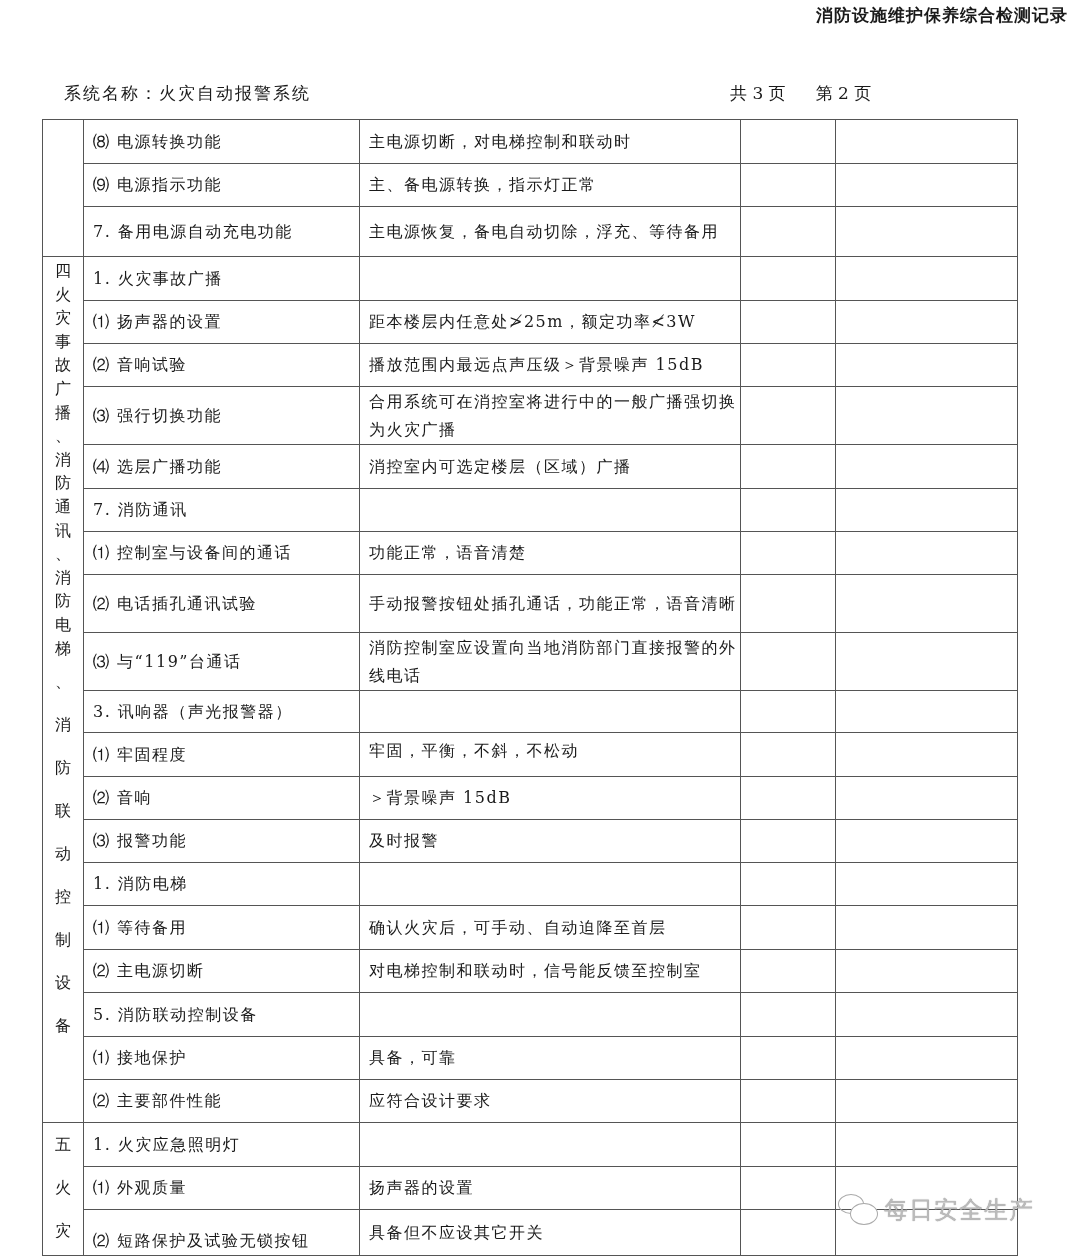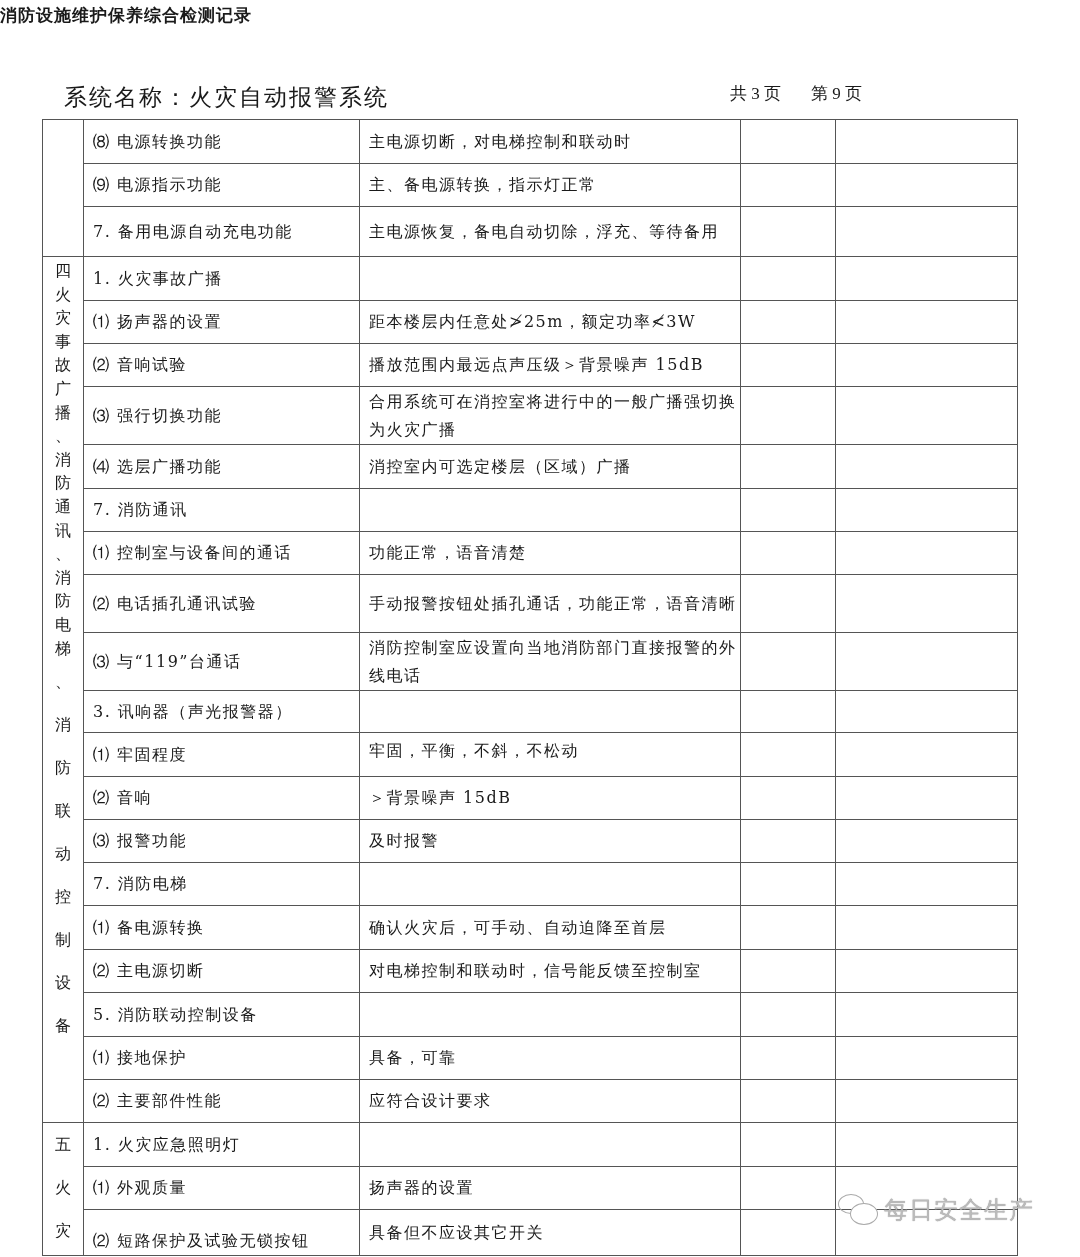--- a/index.html
+++ b/index.html
@@ -1,22 +1,22 @@
 <!DOCTYPE html>
 <html><head>
 <meta charset="utf-8">
 <style>
   html, body { margin: 0; padding: 0; background: #ffffff; }
   body { width: 1080px; height: 1257px; position: relative; overflow: hidden;
          font-family: "DejaVu Serif", "Liberation Serif", serif; color: #1a1a1a; }
-  .doc-title { position: absolute; top: 4px; left: 0; width: 1068px; text-align: left;
+  .doc-title { position: absolute; top: 4px; left: 0; width: 1068px; text-align: right;
                font-size: 17px; font-weight: bold; letter-spacing: 1px; }
-  .sys-name { position: absolute; top: 82px; left: 64px; font-size: 23px; letter-spacing: 2px; }
+  .sys-name { position: absolute; top: 82px; left: 64px; font-size: 17px; letter-spacing: 2px; }
   .page-info { position: absolute; top: 82px; left: 730px; font-size: 17px; }
-  .page-info span { margin-right: 4px; font-family: Liberation Serif, serif; }
+  .page-info span { margin-right: 4px; }
   .page-info .gap { display: inline-block; width: 22px; }
   table.record { position: absolute; top: 119px; left: 42px; border-collapse: collapse;
                  table-layout: fixed; width: 975px; }
   table.record td { border: 1.5px solid #555; padding: 0 0 0 9px; font-size: 16px;
                     vertical-align: middle; line-height: 28px; letter-spacing: 1.5px; }
   table.record td.c1 { padding: 0; text-align: center; vertical-align: top; letter-spacing: 0; }
   table.record td.c4, table.record td.c5 { padding: 0; }
   .vert { display: flex; flex-direction: column; align-items: center; font-size: 16px; }
   .vert span { display: block; }
   .vert-a span { line-height: 23.6px; }
@@ -30,21 +30,21 @@
                  border-radius: 50%; }
   .wm-icon .b2 { position: absolute; left: 12px; top: 9px; width: 26px; height: 20px; border: 1.5px solid #aaa;
                  border-radius: 50%; background: #fff; }
 </style>
 </head>
 <body>
 
 <div class="doc-title">消防设施维护保养综合检测记录</div>
 <div class="sys-name">系统名称：火灾自动报警系统</div>
 <div class="page-info">
-  <span>共 3 页</span><span class="gap"></span><span>第 9 页</span>
+  <span>共 3 页</span><span class="gap"></span><span>第 2 页</span>
 </div>
 
 <table class="record">
   <colgroup>
     <col style="width:41px">
     <col style="width:276px">
     <col style="width:381px">
     <col style="width:95px">
     <col style="width:182px">
   </colgroup>
@@ -176,27 +176,27 @@
       <td class="c4"></td>
       <td class="c5"></td>
     </tr>
     <tr style="height:43px">
       <td>⑶ 报警功能</td>
       <td>及时报警</td>
       <td class="c4"></td>
       <td class="c5"></td>
     </tr>
     <tr style="height:43px">
-      <td>7. 消防电梯</td>
-      <td></td>
-      <td class="c4"></td>
-      <td class="c5"></td>
-    </tr>
-    <tr style="height:44px">
-      <td>⑴ 备电源转换</td>
+      <td>1. 消防电梯</td>
+      <td></td>
+      <td class="c4"></td>
+      <td class="c5"></td>
+    </tr>
+    <tr style="height:44px">
+      <td>⑴ 等待备用</td>
       <td>确认火灾后，可手动、自动迫降至首层</td>
       <td class="c4"></td>
       <td class="c5"></td>
     </tr>
     <tr style="height:43px">
       <td>⑵ 主电源切断</td>
       <td>对电梯控制和联动时，信号能反馈至控制室</td>
       <td class="c4"></td>
       <td class="c5"></td>
     </tr>

